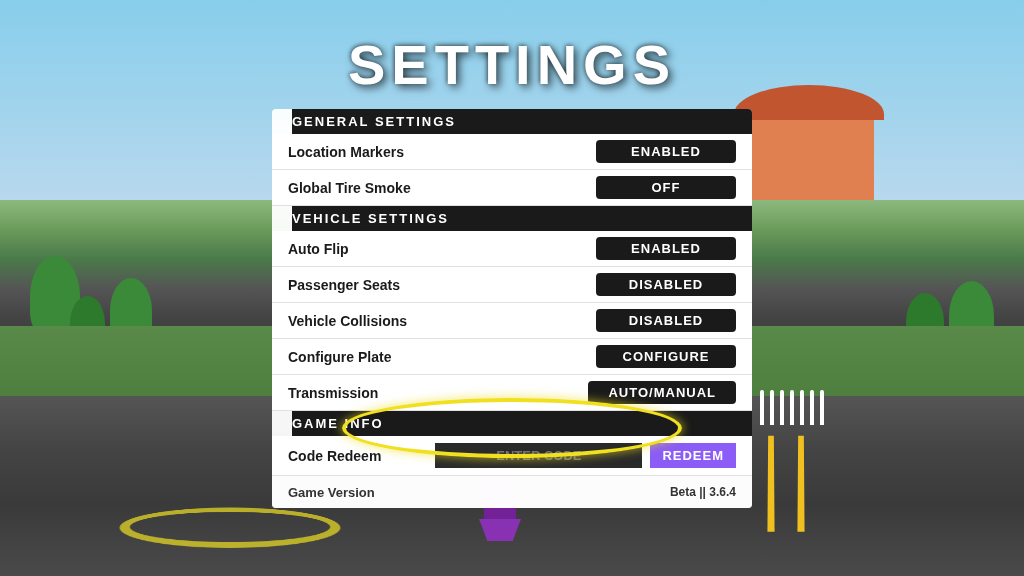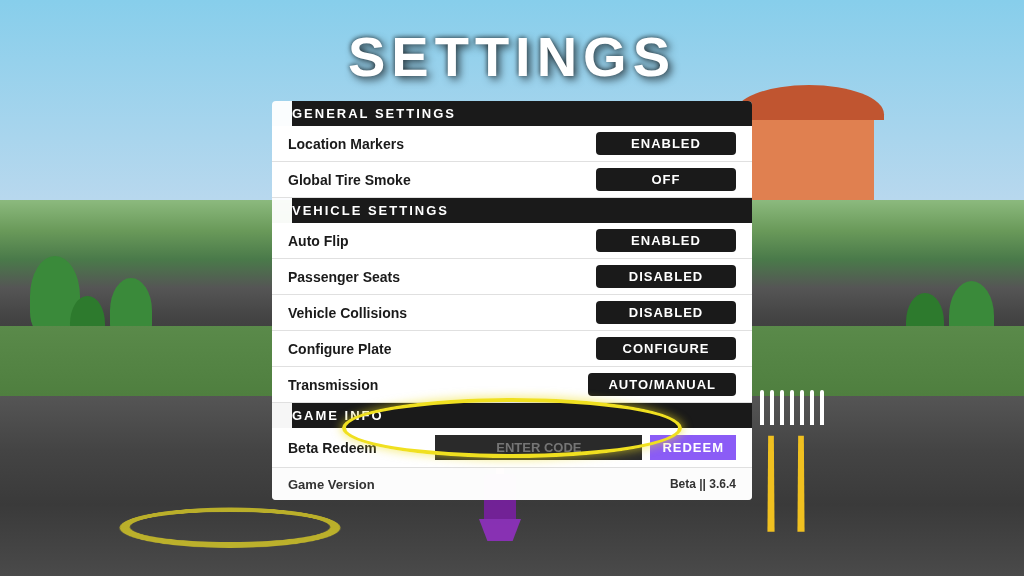--- a/index.html
+++ b/index.html
@@ -65,21 +65,21 @@
       transform: translateX(-50%);
       top: 398px;
       pointer-events: none;
       z-index: 10;
       box-shadow: 0 0 8px 2px rgba(240,224,32,0.5);
     }
 
     
     .settings-container {
       position: absolute;
-      top: 4px;
+      top: 12px;
       left: 50%;
       transform: translateX(-50%);
       width: 520px;
       display: flex;
       flex-direction: column;
       align-items: center;
       padding-top: 20px;
     }
 
     .settings-title {
@@ -349,21 +349,21 @@
     </div>
 
     <div class="settings-row">
       <span class="row-label">Transmission</span>
       <span class="row-value">AUTO/MANUAL</span>
     </div>
 
     <div class="section-header">GAME INFO</div>
 
     <div class="code-redeem-row">
-      <span class="row-label">Beta Redeem</span>
+      <span class="row-label">Code Redeem</span>
       <div class="code-input-wrapper">
         <input type="text" class="code-input" placeholder="ENTER CODE" style="">
         <button class="redeem-btn">REDEEM</button>
       </div>
     </div>
 
     <div class="game-version-row">
       <span class="game-version-label">Game Version</span>
       <span class="game-version-value">Beta || 3.6.4</span>
     </div>

